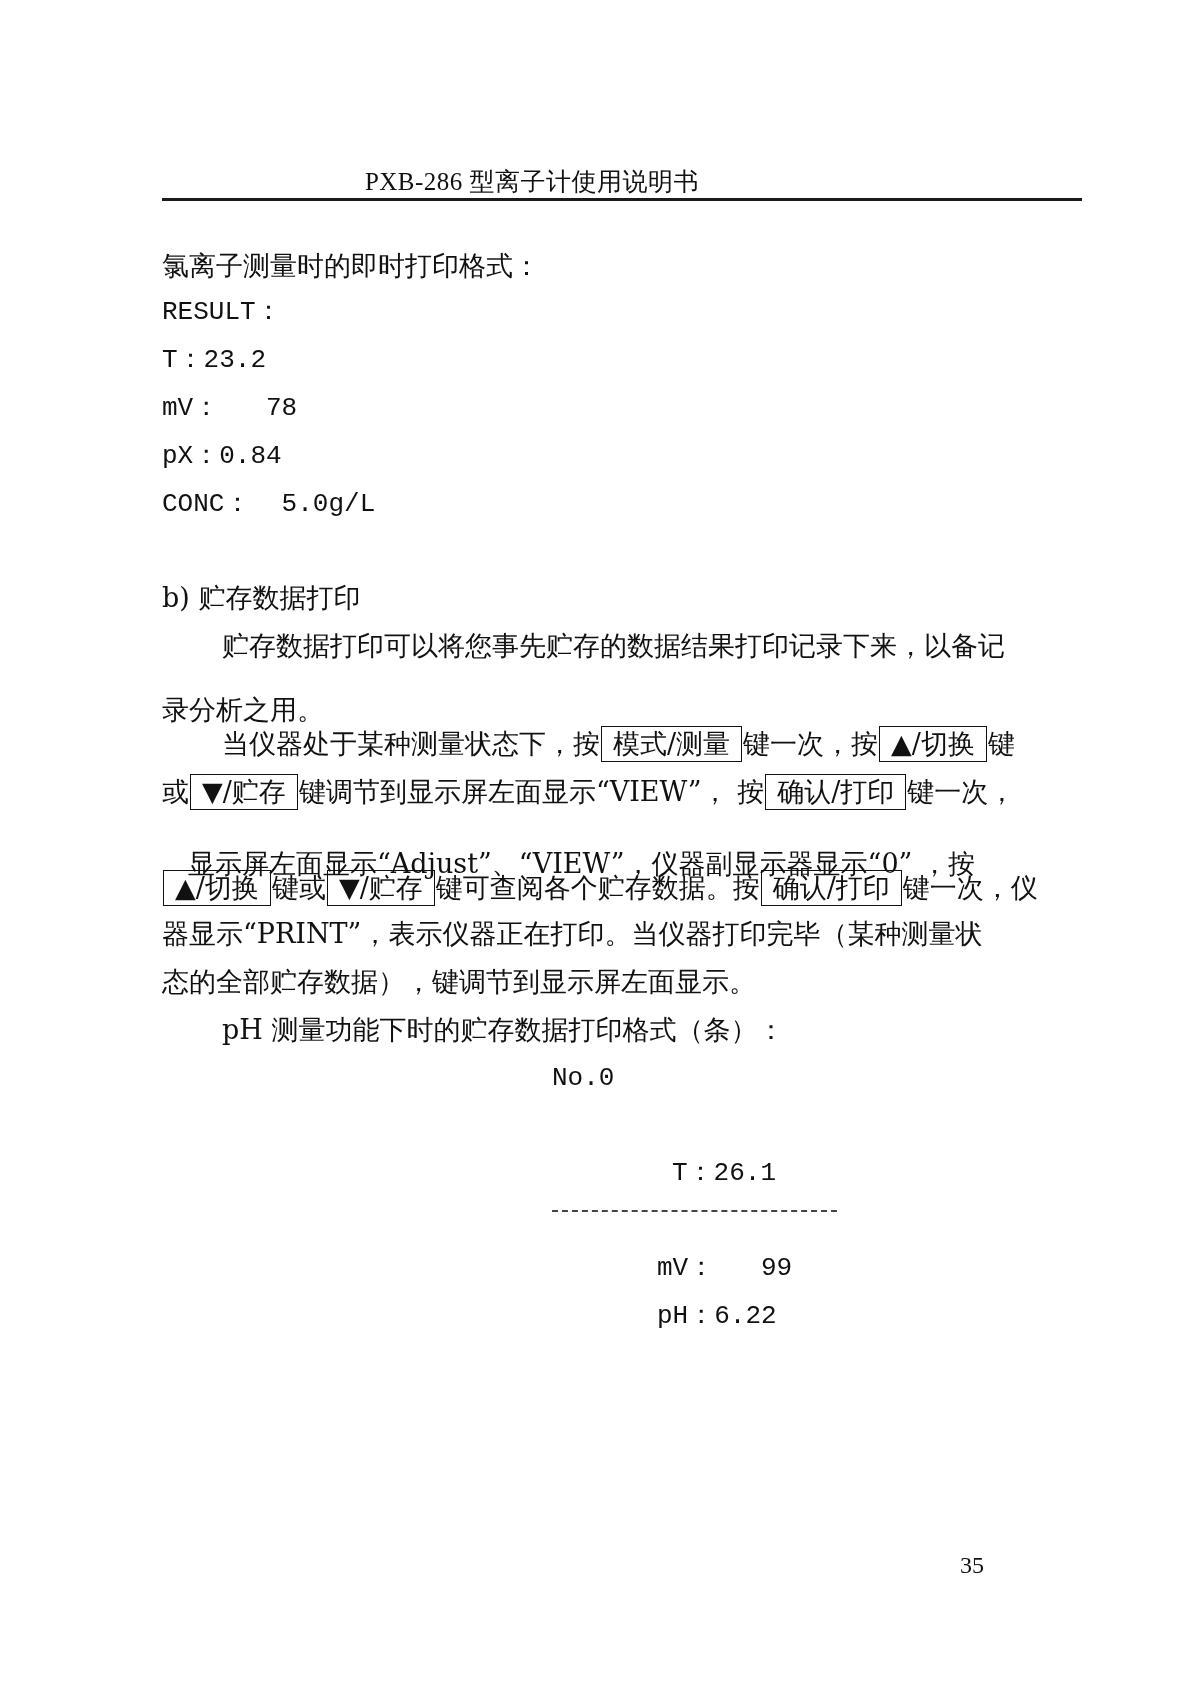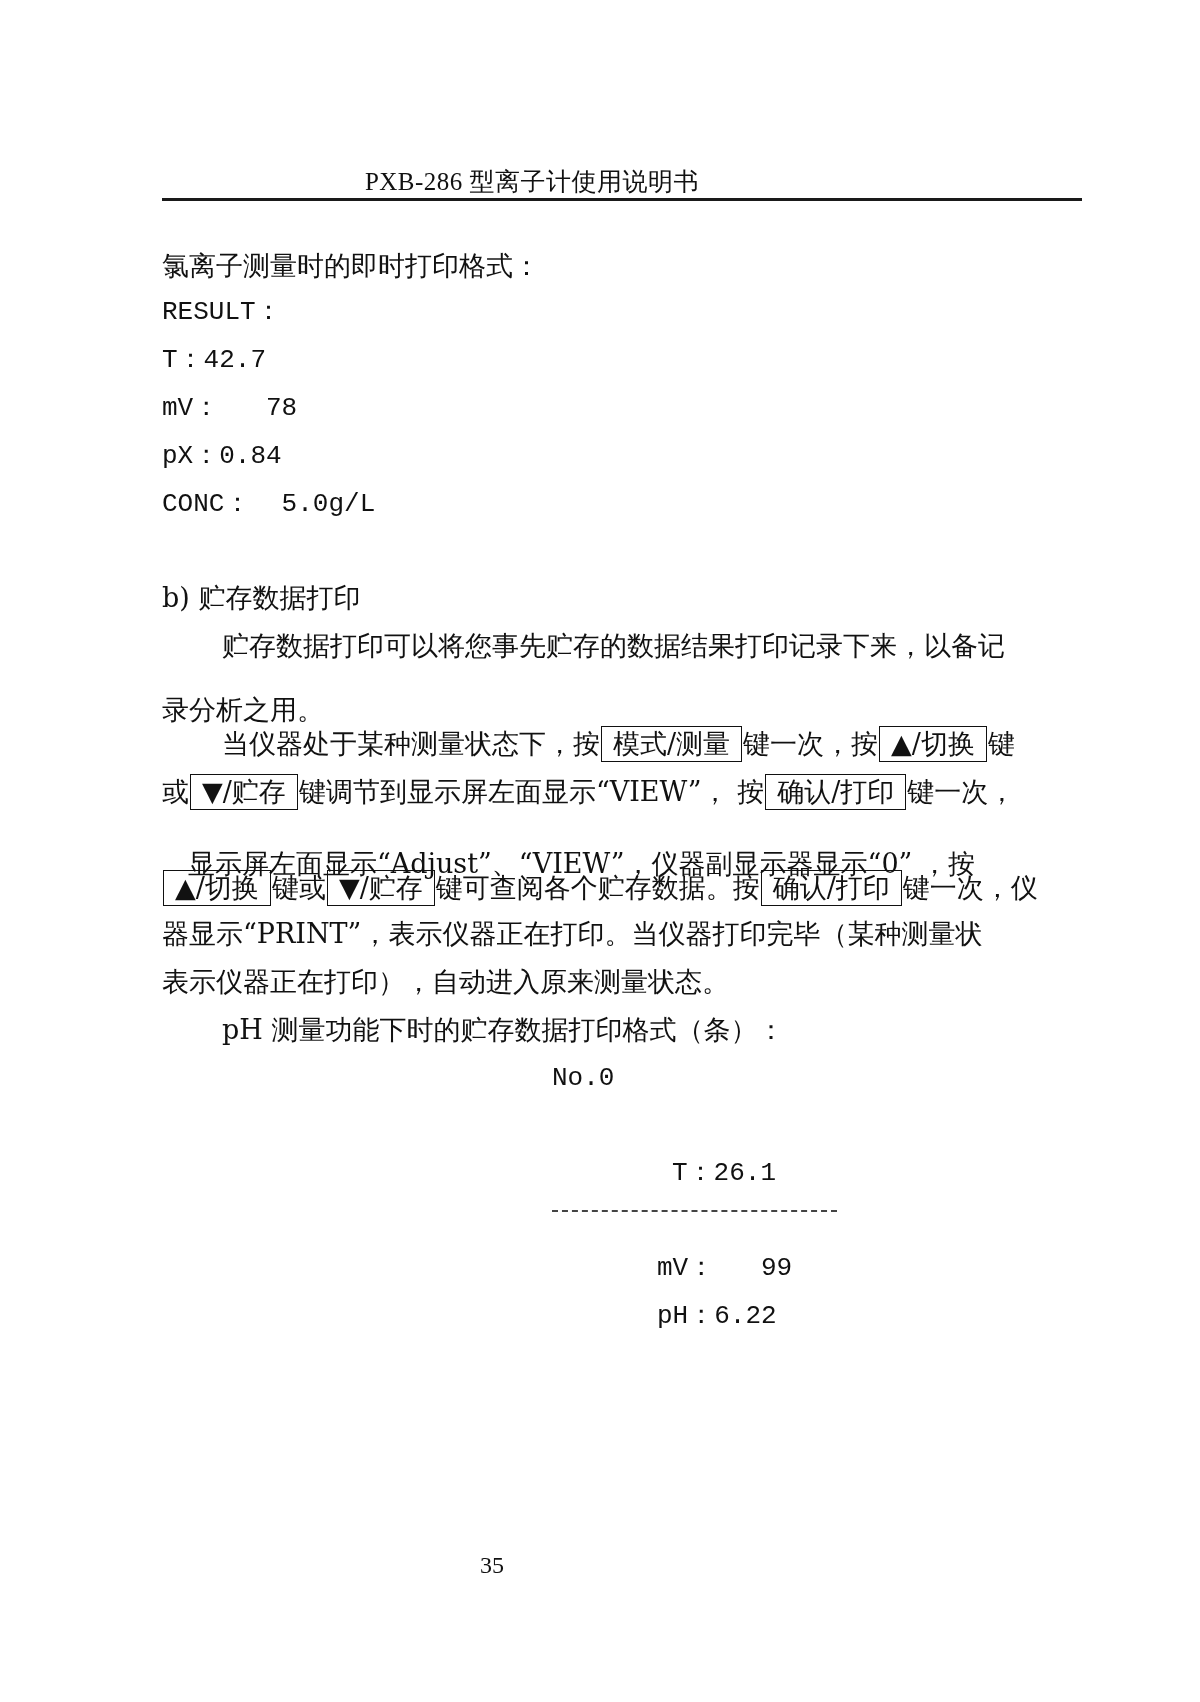--- a/index.html
+++ b/index.html
@@ -22,58 +22,58 @@
     font-size: 27px; line-height: 32px;
   }
   .mono { font-family: "Liberation Mono", "DejaVu Sans Mono", monospace; font-size: 26px; }
   .indent { left: 222px; }
   .key {
     display: inline-block; border: 1.5px solid #111; padding: 0 11px;
     line-height: 34px; margin: 0 1px;
   }
   .page-number {
     position: absolute; left: 0; width: 984px; top: 1552px;
-    text-align: center; font-size: 24px;
+    text-align: right; font-size: 24px;
     font-family: "Liberation Serif", "DejaVu Serif", serif;
   }
   .dash-line {
     position: absolute; left: 552px; top: 1210px; width: 285px; height: 0;
     border-top: 2px dashed #444;
   }
 </style>
 </head>
 <body>
 
 <div class="header-title">PXB-286 型离子计使用说明书</div>
 <div class="header-rule"></div>
 
 <div class="line" style="top:250px;">氯离子测量时的即时打印格式：</div>
 <div class="line mono" style="top:296px;">RESULT：</div>
-<div class="line mono" style="top:344px;">T：42.7</div>
+<div class="line mono" style="top:344px;">T：23.2</div>
 <div class="line mono" style="top:392px;white-space:pre;">mV：   78</div>
 <div class="line mono" style="top:440px;">pX：0.84</div>
 <div class="line mono" style="top:488px;white-space:pre;">CONC：  5.0g/L</div>
 
 <div class="line" style="top:582px;">b) 贮存数据打印</div>
 
 <div class="line indent" style="top:630px;">贮存数据打印可以将您事先贮存的数据结果打印记录下来，以备记</div>
 <div class="line" style="top:678px;margin-top:16px;">录分析之用。</div>
 
 <div class="line indent" style="top:726px;">
   <span>当仪器处于某种测量状态下，按</span><span class="key">模式/测量</span><span>键一次，按</span><span class="key">▲/切换</span><span>键</span>
 </div>
 <div class="line" style="top:774px;">
   <span>或</span><span class="key">▼/贮存</span><span>键调节到显示屏左面显示“VIEW”， 按</span><span class="key">确认/打印</span><span>键一次，</span>
 </div>
 <div class="line" style="top:848px;margin-left:26px;">显示屏左面显示“Adjust”、“VIEW”，仪器副显示器显示“0” ，按</div>
 <div class="line" style="top:870px;">
   <span class="key">▲/切换</span><span>键或</span><span class="key">▼/贮存</span><span>键可查阅各个贮存数据。按</span><span class="key">确认/打印</span><span>键一次，仪</span>
 </div>
 <div class="line" style="top:918px;">器显示“PRINT”，表示仪器正在打印。当仪器打印完毕（某种测量状</div>
-<div class="line" style="top:966px;">表示仪器正在打印），自动进入原来测量状态。</div>
+<div class="line" style="top:966px;">态的全部贮存数据），键调节到显示屏左面显示。</div>
 
 <div class="line indent" style="top:1014px;">pH 测量功能下时的贮存数据打印格式（条）：</div>
 
 <div class="line mono" style="left:552px;top:1062px;">No.0</div>
 <div class="dash-line"></div>
 <div class="line mono" style="left:672px;top:1157px;">T：26.1</div>
 <div class="line mono" style="left:657px;top:1252px;white-space:pre;">mV：   99</div>
 <div class="line mono" style="left:657px;top:1300px;">pH：6.22</div>
 
 <div class="page-number">35</div>

